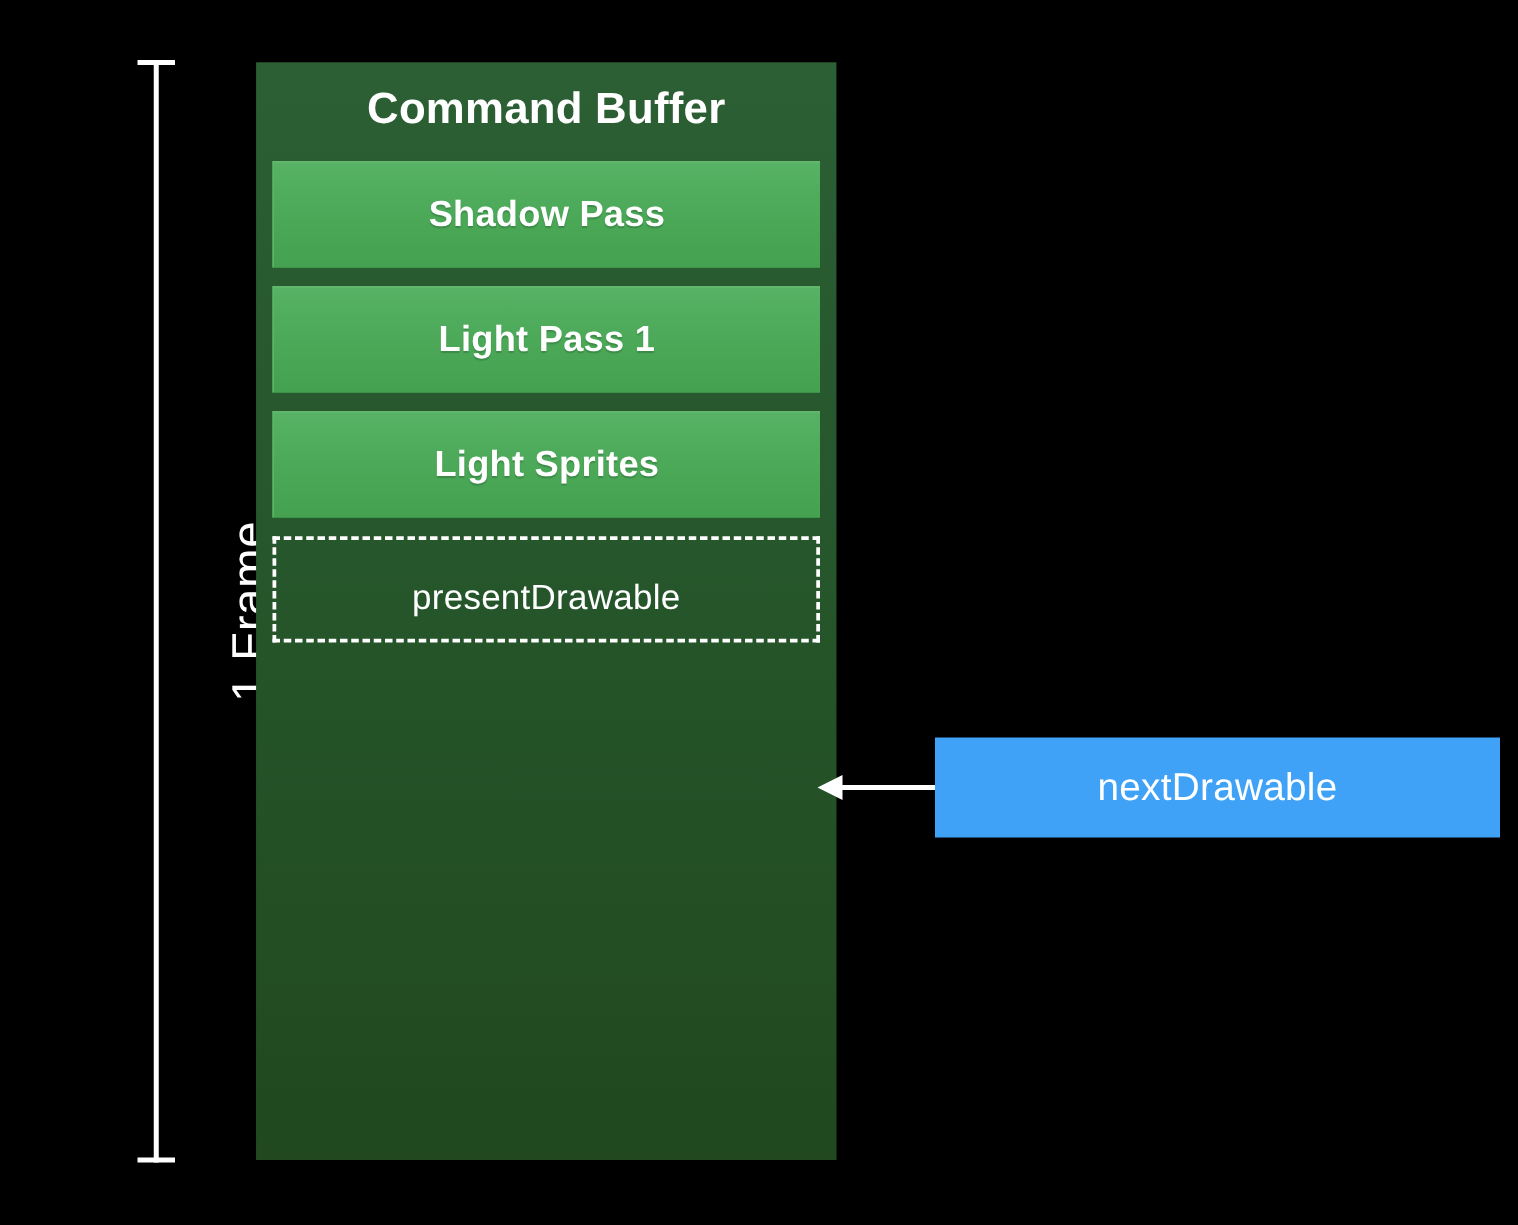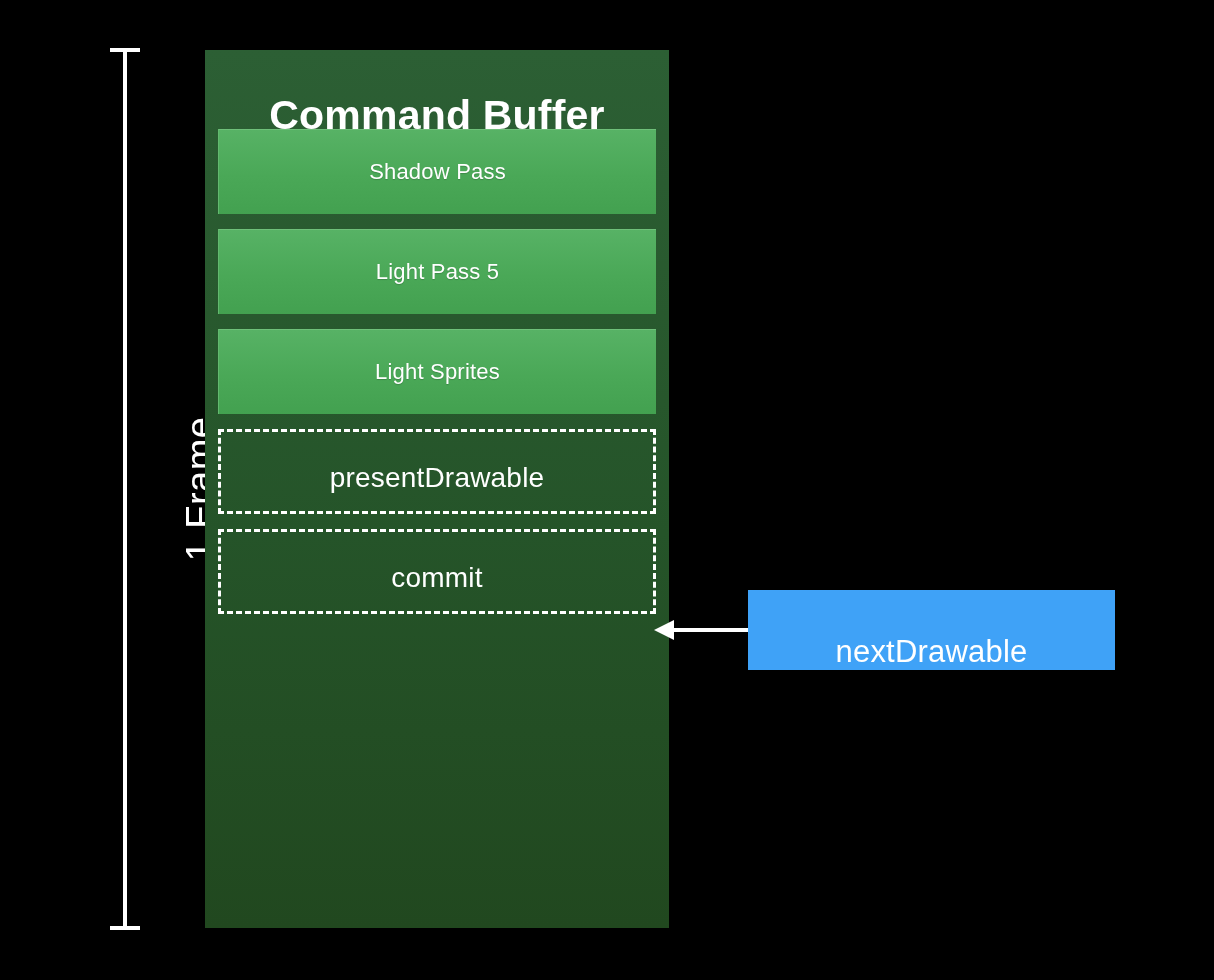--- a/index.html
+++ b/index.html
@@ -83,24 +83,23 @@
   }
   #command-buffer-title {
     position: absolute;
     left: 0;
     top: 0;
     width: 464px;
     height: 74px;
     display: flex;
     align-items: center;
     justify-content: center;
-    font-size: 41px;
+    font-size: 35px;
     font-weight: 700;
     letter-spacing: 0.2px;
-    margin-top: 28px;
   }
 
   .pass-list {
     position: absolute;
     left: 13px;
     top: 79px;
     width: 438px;
   }
 
   .pass-box {
@@ -111,22 +110,22 @@
     box-sizing: border-box;
     display: flex;
     align-items: center;
     justify-content: center;
     background: linear-gradient(180deg, #57b265 0%, #4aa857 55%, #43a150 100%);
     background-color: #4caf50;
     border-top: 1px solid #6fc07a;
     border-left: 1px solid #63b96f;
   }
   .pass-box .pass-label {
-    font-size: 22px;
-    font-weight: 400;
+    font-size: 29px;
+    font-weight: 700;
     color: #ffffff;
     letter-spacing: 0.2px;
     text-shadow: 0 1px 1px rgba(0,0,0,0.18);
   }
 
   .dashed-box {
     position: relative;
     width: 438px;
     height: 85px;
     margin-bottom: 15px;
@@ -143,25 +142,25 @@
     color: #ffffff;
     letter-spacing: 0.2px;
     margin-top: 12px;
   }
 
   
   #callout-box {
     position: absolute;
     left: 748px;
     top: 590px;
-    width: 367px;
+    width: 452px;
     height: 80px;
     background: #3fa2f7;
     display: flex;
-    align-items: flex-end;
+    align-items: center;
     justify-content: center;
     box-sizing: border-box;
   }
   #callout-box .callout-label {
     font-size: 31px;
     font-weight: 400;
     color: #ffffff;
     letter-spacing: 0.2px;
   }
 
@@ -192,36 +191,33 @@
     <div id="command-buffer-title">Command Buffer</div>
 
     <div class="pass-list">
 
       <div class="pass-box">
         <span class="pass-label">Shadow Pass</span>
       </div>
 
 
       <div class="pass-box">
-        <span class="pass-label">Light Pass 5</span>
+        <span class="pass-label">Light Pass 1</span>
       </div>
 
 
       <div class="pass-box">
         <span class="pass-label">Light Sprites</span>
       </div>
 
 
       <div class="dashed-box">
         <span class="pass-label">presentDrawable</span>
       </div>
 
-      <div class="dashed-box">
-        <span class="pass-label">commit</span>
-      </div>
 
     </div>
   </div>
 
   <svg id="callout-arrow" viewBox="0 0 100 36">
     <line x1="99" y1="18" x2="18" y2="18" stroke="#ffffff" stroke-width="4"></line>
     <polygon points="2,18 22,8 22,28" fill="#ffffff"></polygon>
   </svg>
 
   <div id="callout-box">

